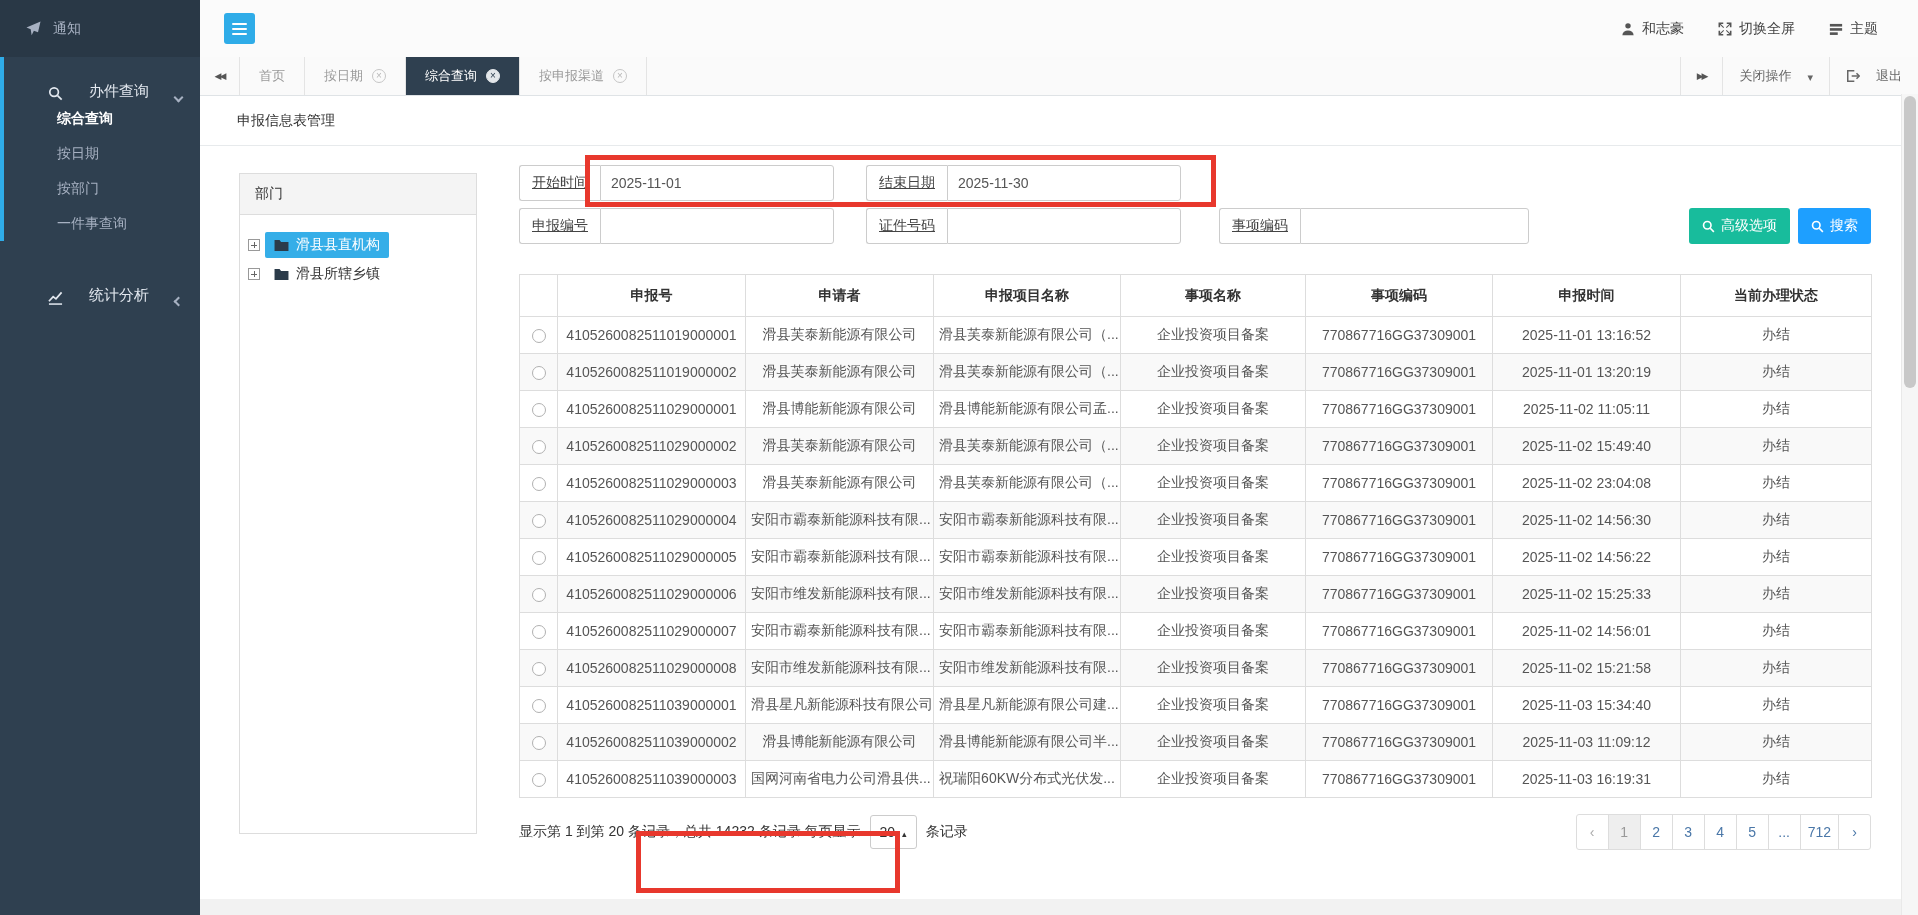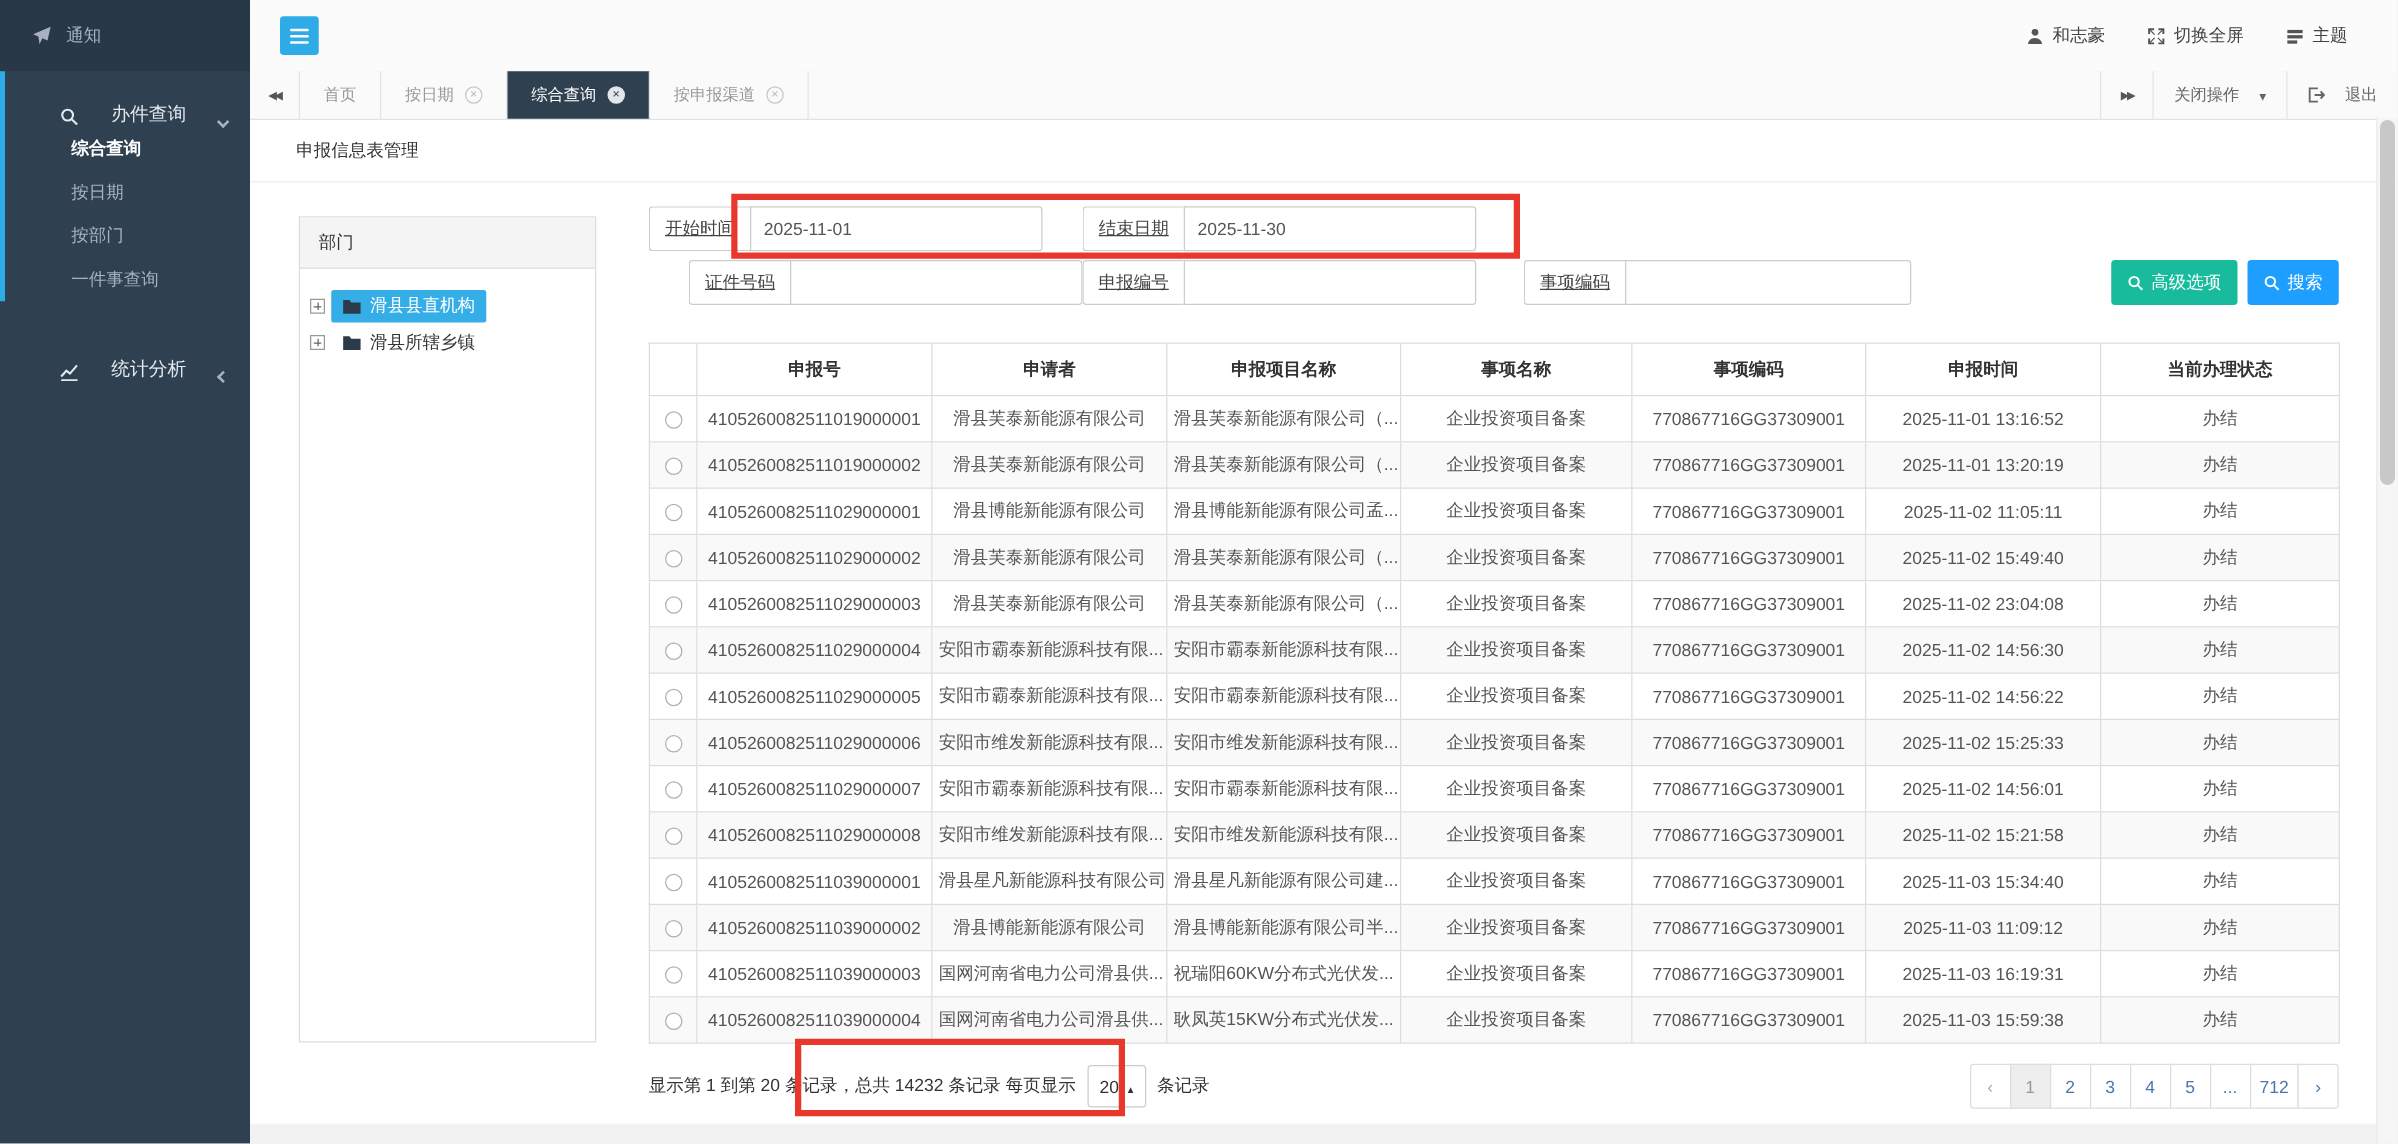--- a/index.html
+++ b/index.html
@@ -276,26 +276,26 @@
             <span class="iaddon">开始时间</span>
             <input class="iinput" value="2025-11-01" style="">
           </div>
           <div class="igroup g2">
             <span class="iaddon">结束日期</span>
             <input class="iinput" value="2025-11-30" style="">
           </div>
         </div>
 
         <div class="frow">
+          <div class="igroup">
+            <span class="iaddon">申报编号</span>
+            <input class="iinput" style="">
+          </div>
           <div class="igroup g2">
             <span class="iaddon">证件号码</span>
-            <input class="iinput" style="">
-          </div>
-          <div class="igroup">
-            <span class="iaddon">申报编号</span>
             <input class="iinput" style="">
           </div>
           <div class="igroup g3">
             <span class="iaddon">事项编码</span>
             <input class="iinput" style="">
           </div>
           <div class="btns">
             <button class="btn btn-green">
               <svg class="bicon" viewBox="0 0 16 16">
                   <circle cx="6.5" cy="6.5" r="4.6" fill="none" stroke="#fff" stroke-width="2"></circle>
@@ -475,30 +475,20 @@
                 <td><span class="radio"></span></td>
                 <td>4105260082511039000003</td>
                 <td>国网河南省电力公司滑县供...</td>
                 <td>祝瑞阳60KW分布式光伏发...</td>
                 <td>企业投资项目备案</td>
                 <td>770867716GG37309001</td>
                 <td>2025-11-03 16:19:31</td>
                 <td>办结</td>
               </tr>
 
-              <tr>
-                <td><span class="radio"></span></td>
-                <td>4105260082511039000004</td>
-                <td>国网河南省电力公司滑县供...</td>
-                <td>耿凤英15KW分布式光伏发...</td>
-                <td>企业投资项目备案</td>
-                <td>770867716GG37309001</td>
-                <td>2025-11-03 15:59:38</td>
-                <td>办结</td>
-              </tr>
             </tbody>
         </table>
 
         <div class="tfooter">
           <span>显示第 1 到第 20 条记录，总共 14232 条记录 每页显示</span>
           <span class="page-size">
             <span>20</span>
             <span class="caret-up"></span>
           </span>
           <span>条记录</span>

